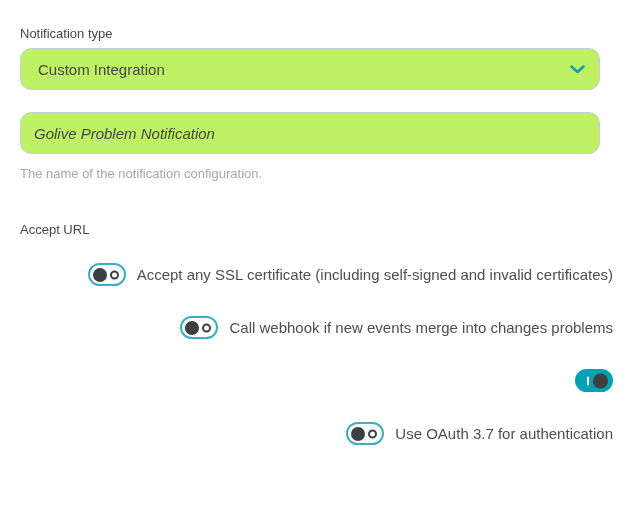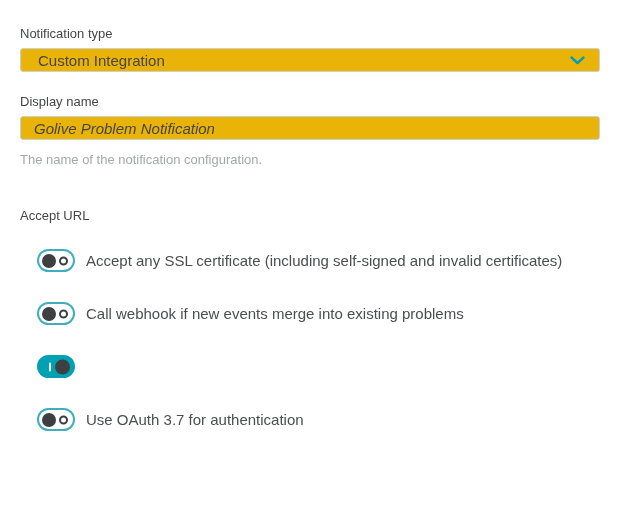--- a/index.html
+++ b/index.html
@@ -14,24 +14,24 @@
 
   .field-label {
     display: block;
     font-size: 13px;
     line-height: 16px;
     color: #454646;
     margin-bottom: 6px;
   }
   .control {
     width: 580px;
-    height: 24px;
+    height: 42px;
     border: 1px solid #cbd0d3;
-    border-radius: 3px;
-    background: #eab308;
+    border-radius: 11px;
+    background: #bef264;
     font-family: "Liberation Sans", sans-serif;
     font-size: 15px;
     color: #454646;
   }
   input.control { padding: 0 13px; outline: none; font-style: italic; }
   .select {
     display: flex;
     align-items: center;
     justify-content: space-between;
     padding: 0 14px 0 17px;
@@ -48,20 +48,21 @@
   }
 
   .section-2 { margin-top: 22px; }
   .section-3 { margin-top: 40px; }
 
   .toggles { margin-top: 25px; padding-left: 17px; }
   .toggle-row {
     display: flex;
     align-items: center;
     margin-bottom: 30px;
+    justify-content: flex-end;
   }
   .toggle {
     position: relative;
     flex: none;
     width: 38px;
     height: 23px;
     border-radius: 12px;
     cursor: pointer;
   }
   .toggle::before, .toggle::after {
@@ -121,39 +122,38 @@
     <label class="field-label">Notification type</label>
     <div class="control select">
       <span class="select-value">Custom Integration</span>
       <svg class="chevron" width="15" height="9" viewBox="0 0 15 9">
         <polyline points="1.5,1.5 7.5,7 13.5,1.5" fill="none" stroke="#00a1b2" stroke-width="2.4" stroke-linecap="round" stroke-linejoin="round"></polyline>
       </svg>
     </div>
   </div>
 
   <div class="field section-2">
-    <label class="field-label">Display name</label>
     <input class="control" type="text" value="Golive Problem Notification" style="">
     <div class="helper">The name of the notification configuration.</div>
   </div>
 
   <div class="field section-3">
     <label class="field-label">Accept URL</label>
   </div>
 
   <div class="toggles">
 
     <div class="toggle-row">
       <div class="toggle" data-state="off"></div>
       <span class="toggle-label">Accept any SSL certificate (including self-signed and invalid certificates)</span>
     </div>
 
     <div class="toggle-row">
       <div class="toggle" data-state="off"></div>
-      <span class="toggle-label">Call webhook if new events merge into existing problems</span>
+      <span class="toggle-label">Call webhook if new events merge into changes problems</span>
     </div>
 
     <div class="toggle-row">
       <div class="toggle" data-state="on"></div>
     </div>
 
     <div class="toggle-row">
       <div class="toggle" data-state="off"></div>
       <span class="toggle-label">Use OAuth 3.7 for authentication</span>
     </div>

